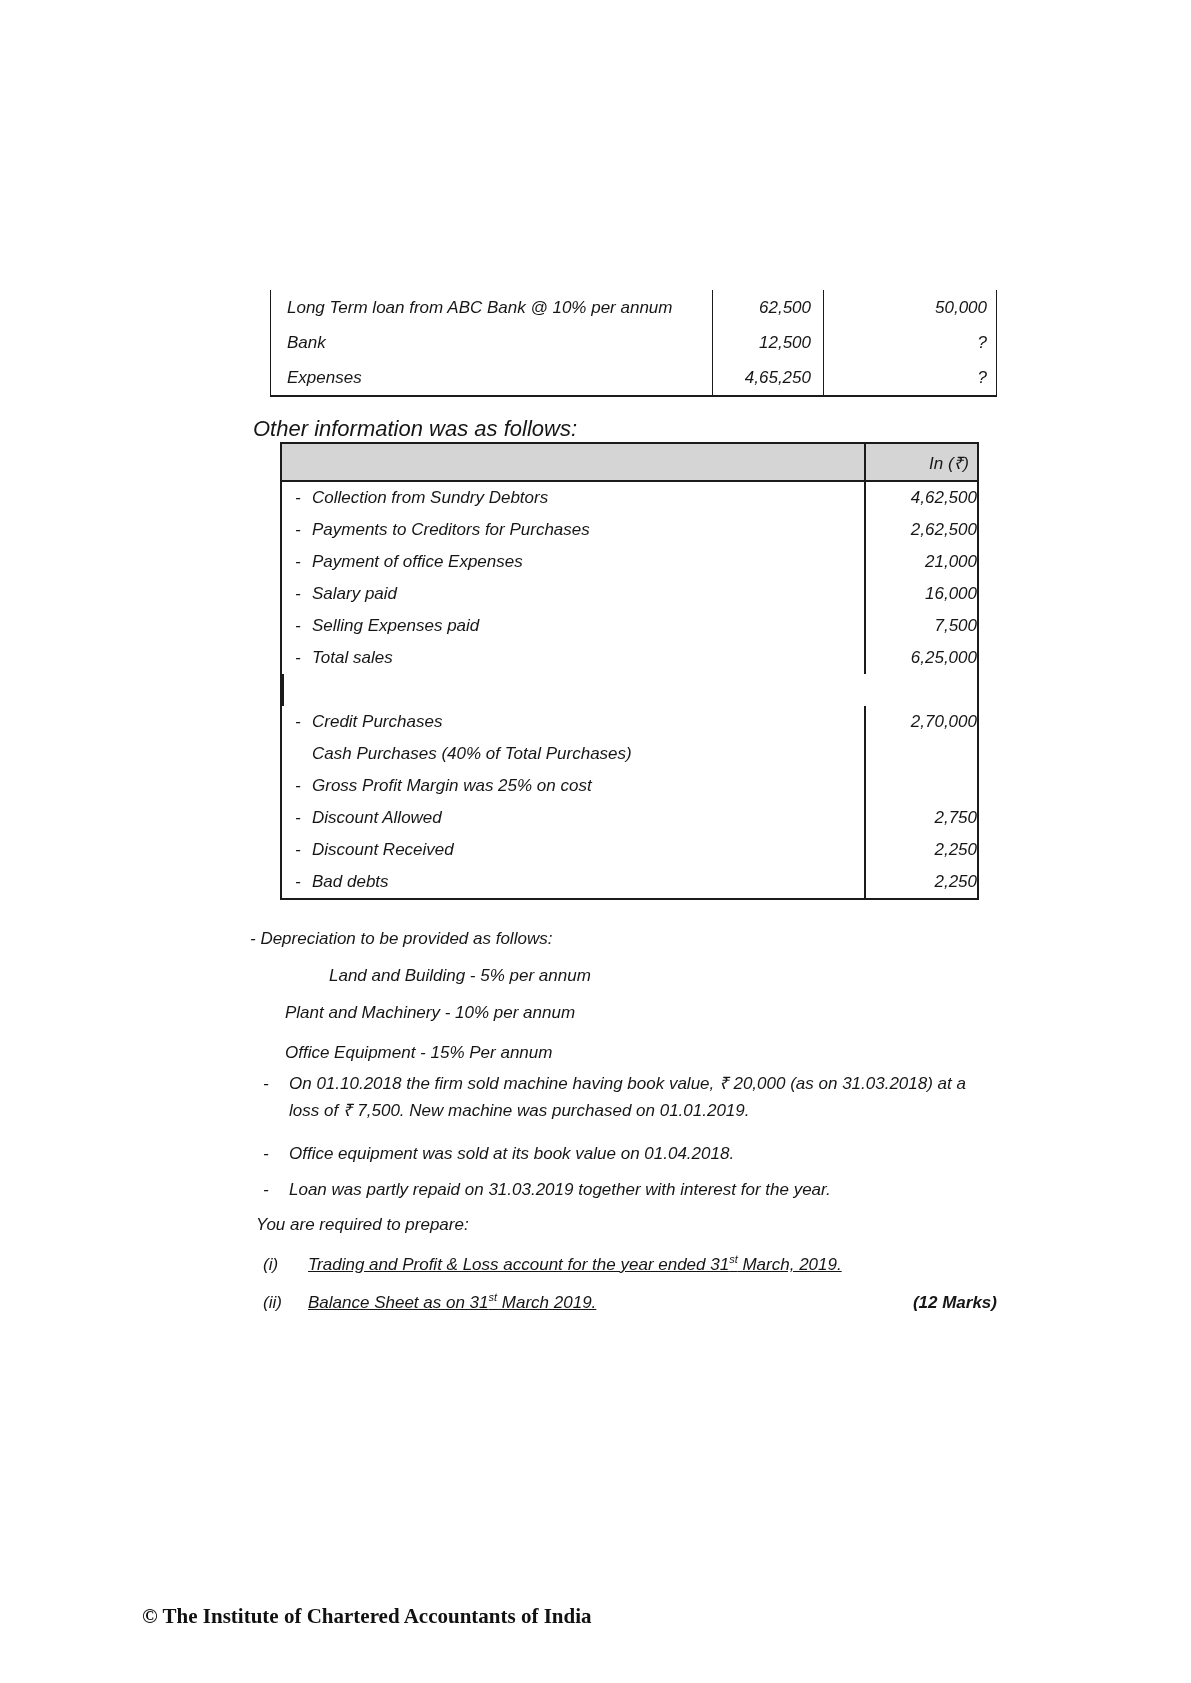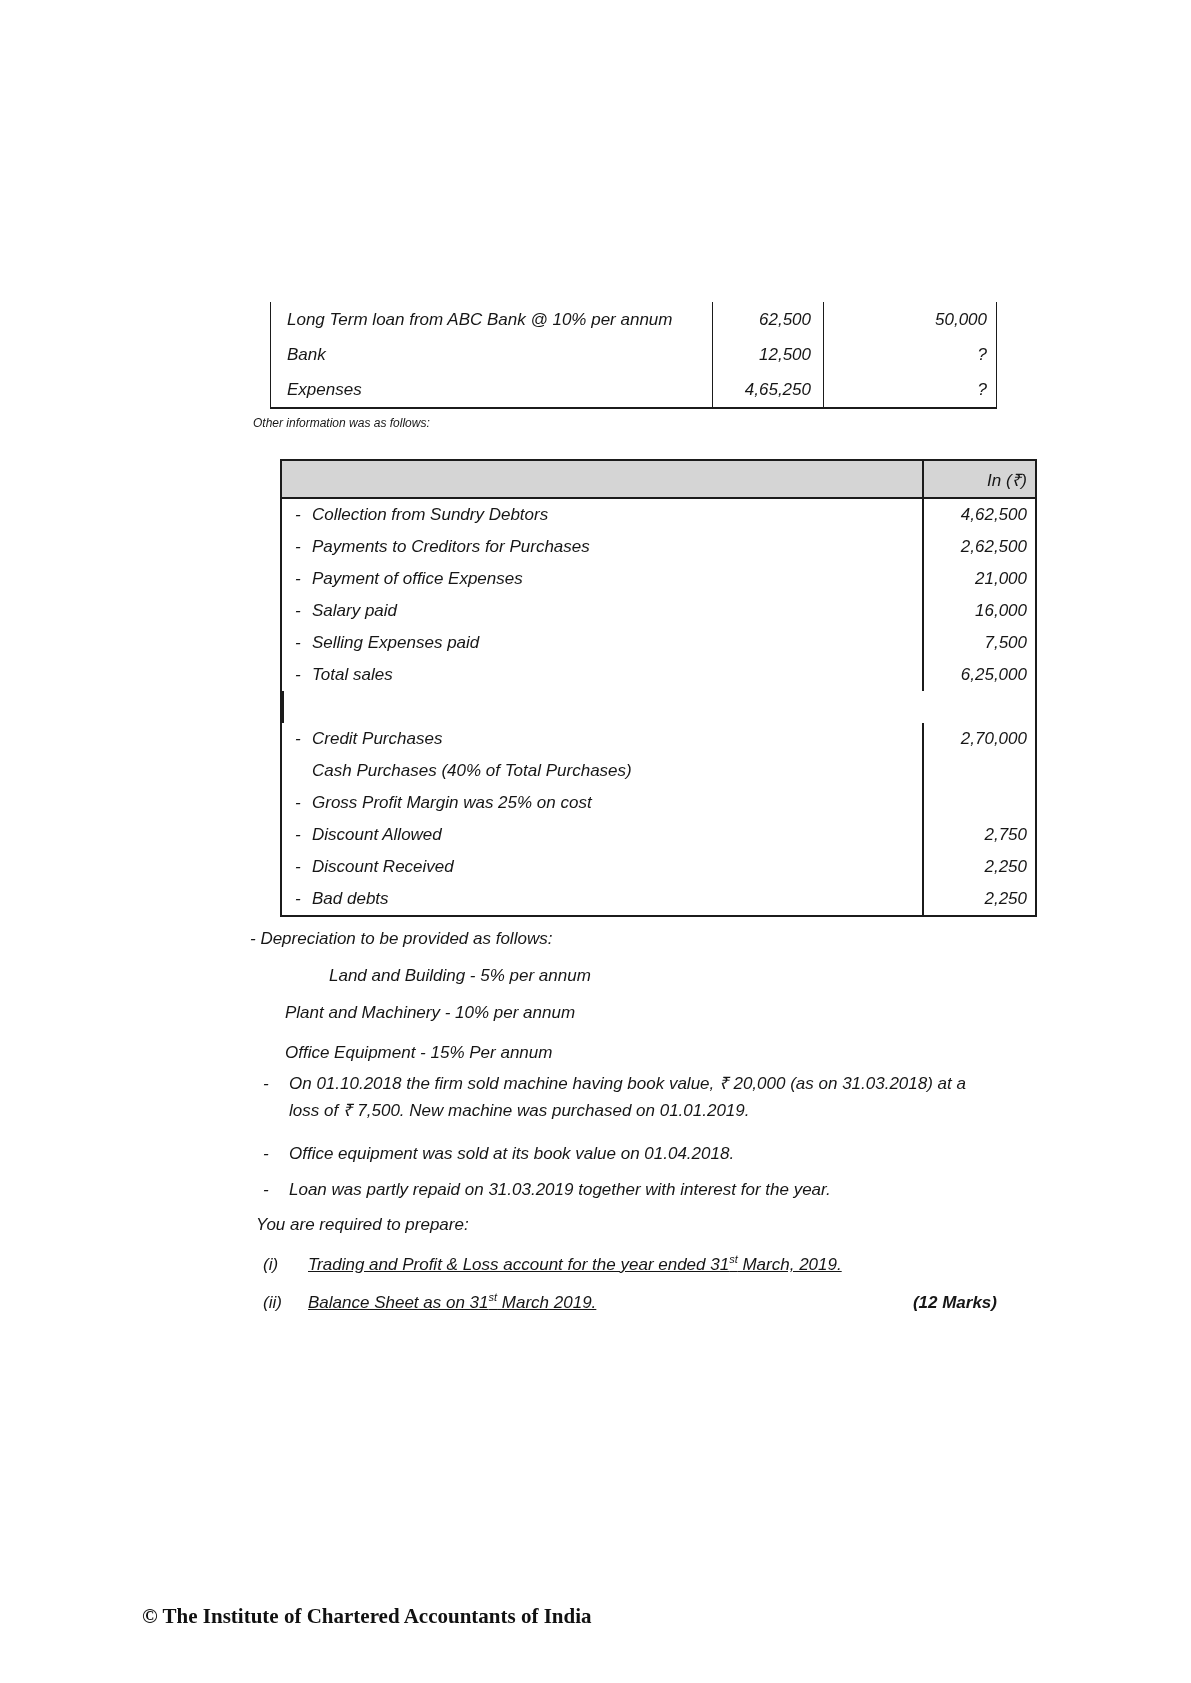--- a/index.html
+++ b/index.html
@@ -8,37 +8,37 @@
     font-family:"Liberation Sans", sans-serif; color:#161616;
   }
   .page { position:absolute; inset:0; overflow:hidden; }
 
   
   .doc-header { position:absolute; top:218px; left:240px; width:757px; height:24px; }
   .doc-title { text-align:center; font-weight:700; font-size:17px; letter-spacing:.3px; }
   .page-number { position:absolute; top:0; right:0; font-weight:700; font-size:17px; }
 
   
-  .top-table { position:absolute; top:302px; left:270px; font-size:17px; font-style:italic; border-bottom:2px solid #1b1b1b; }
+  .top-table { position:absolute; top:290px; left:270px; font-size:17px; font-style:italic; border-bottom:2px solid #1b1b1b; }
   .tt-row { display:flex; height:35px; }
   .tt-label { width:442px; border-left:1.5px solid #1b1b1b; display:flex; align-items:center; padding-left:16px; box-sizing:border-box; }
   .tt-a1 { width:111px; border-left:1.5px solid #1b1b1b; display:flex; align-items:center; justify-content:flex-end; padding-right:12px; box-sizing:border-box; }
   .tt-a2 { width:174px; border-left:1.5px solid #1b1b1b; border-right:1.5px solid #1b1b1b; display:flex; align-items:center; justify-content:flex-end; padding-right:9px; box-sizing:border-box; }
 
-  .other-intro { position:absolute; top:416px; left:253px; font-size:12px; font-style:italic; }
-
-  
-  .main-table { position:absolute; top:459px; left:280px; width:757px; border:2px solid #1b1b1b; font-size:17px; font-style:italic; box-sizing:border-box; }
+  .other-intro { position:absolute; top:416px; left:253px; font-size:22px; font-style:italic; }
+
+  
+  .main-table { position:absolute; top:442px; left:280px; width:699px; border:2px solid #1b1b1b; font-size:17px; font-style:italic; box-sizing:border-box; }
   .mt-header { display:flex; height:38px; background:#d5d5d5; border-bottom:2px solid #1b1b1b; box-sizing:border-box; }
   .mt-h-label { flex:1; }
   .mt-h-amount { width:113px; border-left:2px solid #1b1b1b; display:flex; align-items:center; justify-content:flex-end; padding-right:8px; box-sizing:border-box; }
   .mt-row { display:flex; height:32px; }
   .mt-label { flex:1; display:flex; align-items:center; padding-left:13px; box-sizing:border-box; }
   .mt-dash { width:17px; flex:none; }
-  .mt-amount { width:113px; border-left:2px solid #1b1b1b; display:flex; align-items:center; justify-content:flex-end; padding-right:8px; box-sizing:border-box; }
+  .mt-amount { width:113px; border-left:2px solid #1b1b1b; display:flex; align-items:center; justify-content:flex-end; box-sizing:border-box; }
 
   
   .note { position:absolute; font-size:17px; font-style:italic; line-height:21px; }
   .dep-heading { top:928px; left:250px; }
   .dep-item-0 { top:965px; left:285px;margin-left:44px; }
   .dep-item-1 { top:1002px; left:285px;font-style:italic; }
   .dep-item-2 { top:1042px; left:285px; }
   .bullet { display:flex; line-height:27px; }
   .bullet-0 { top:1070px; left:263px; width:727px; }
   .bullet-1 { top:1140px; left:263px; width:727px; }

